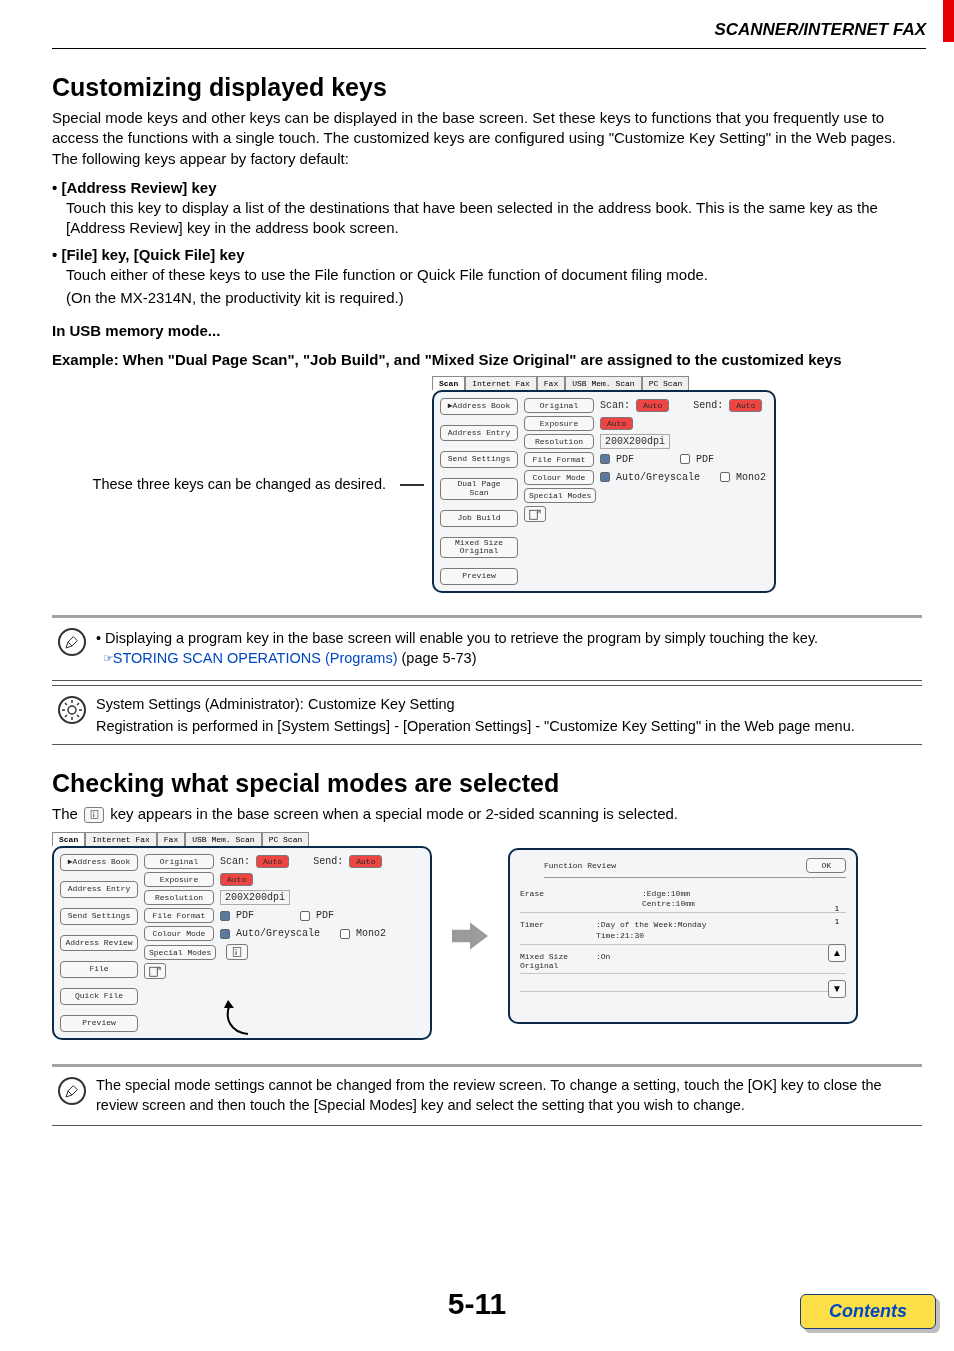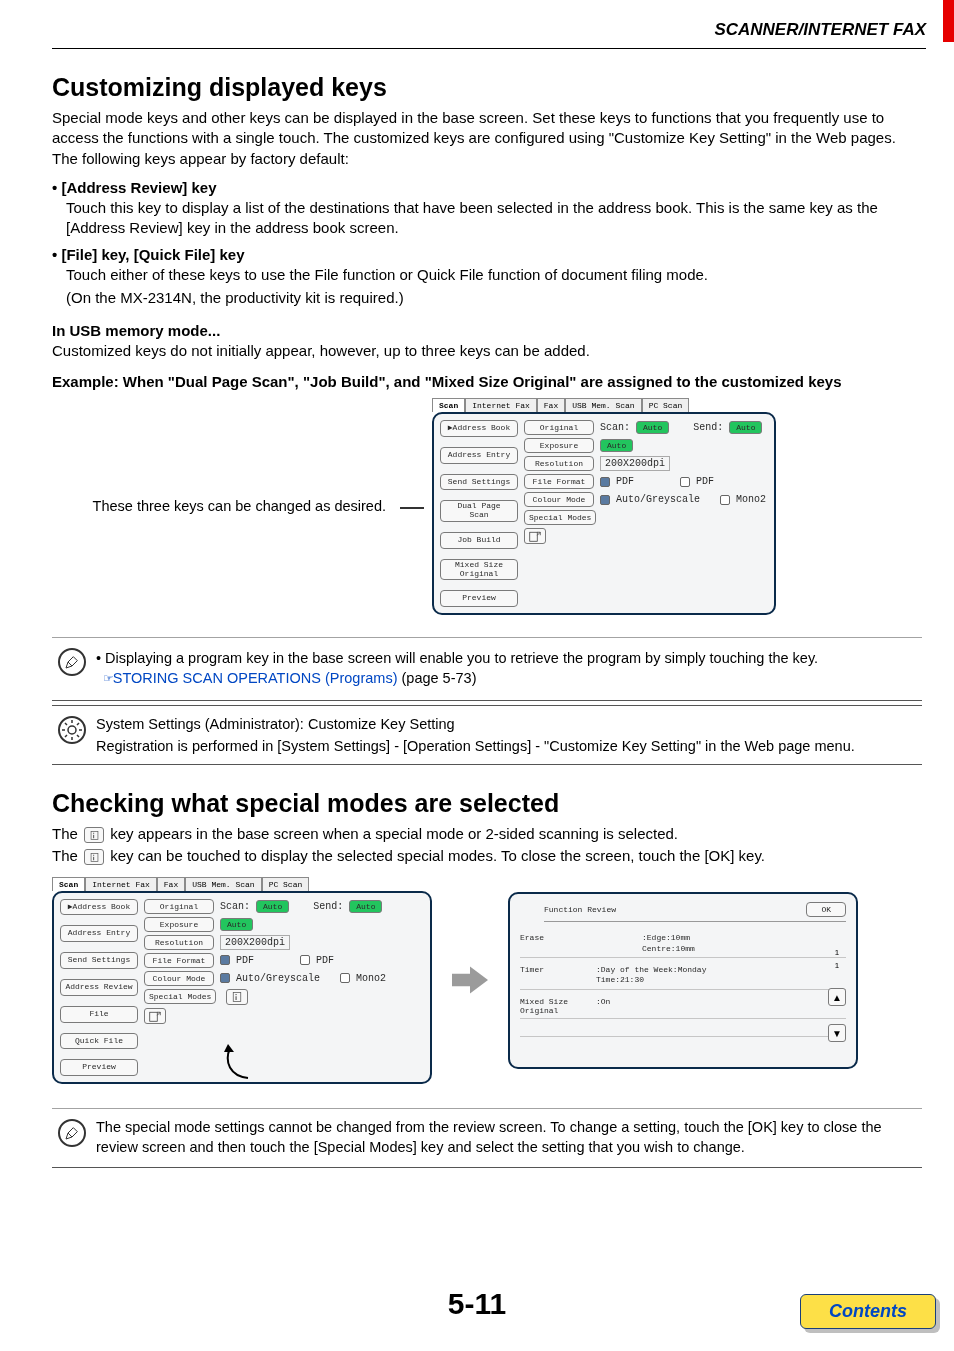--- a/index.html
+++ b/index.html
@@ -44,29 +44,29 @@
     border:1px solid #7a7a7a; border-radius:4px; background:#f8f8f8;
     padding:3px 4px; text-align:center; font-size:8px; line-height:1.1;
   }
   .lbtn.two { padding:1px 2px; }
   .rightcol { display:flex; flex-direction:column; gap:3px; flex:1; }
   .rrow { display:flex; align-items:center; gap:6px; }
   .rlabel {
     border:1px solid #7a7a7a; border-radius:4px; background:#f8f8f8;
     padding:2px 4px; min-width:70px; text-align:center; font-size:8px;
   }
-  .pill { border:1px solid #7a7a7a; border-radius:3px; background:#22c55e; padding:1px 6px; font-size:8px; }
+  .pill { border:1px solid #7a7a7a; border-radius:3px; background:#ef4444; padding:1px 6px; font-size:8px; }
   .txt { font-size:10px; }
   .iconbox { width:10px; height:10px; border:1px solid #666; border-radius:2px; display:inline-block; background:#5a7aa0; vertical-align:middle; }
   .iconbox.bw { background:#fff; }
   .iconbtn { border:1px solid #7a7a7a; border-radius:3px; background:#f8f8f8; width:22px; height:16px; display:flex; align-items:center; justify-content:center; }
   .iconbtn svg { width:12px; height:12px; }
 
   
-  .note-outer { border-top:1px solid #a3a3a3; border-bottom:1px solid #555; margin:22px 0 4px 0; padding:8px 10px 10px 6px; display:flex; gap:10px; align-items:flex-start; }
+  .note-outer { border-top:3px solid #a3a3a3; border-bottom:1px solid #555; margin:22px 0 4px 0; padding:8px 10px 10px 6px; display:flex; gap:10px; align-items:flex-start; }
   .note-outer.single { margin-top:24px; }
   .note-icon {
     width:28px; height:28px; border:2px solid #333; border-radius:50%;
     display:flex; align-items:center; justify-content:center; flex:0 0 28px;
     margin-top:2px;
   }
   .note-icon svg { width:16px; height:16px; }
   .note-body { font-size:14.5px; line-height:1.38; }
   .note-body .nb-bullet { margin:2px 0; }
   .note-link { color:#0047c3; }
@@ -129,21 +129,20 @@
   <div class="body-text">Special mode keys and other keys can be displayed in the base screen. Set these keys to functions that you frequently use to access the functions with a single touch. The customized keys are configured using "Customize Key Setting" in the Web pages. The following keys appear by factory default:</div>
 
   <div class="bullet-head">• [Address Review] key</div>
   <div class="bullet-body">Touch this key to display a list of the destinations that have been selected in the address book. This is the same key as the [Address Review] key in the address book screen.</div>
 
   <div class="bullet-head">• [File] key, [Quick File] key</div>
   <div class="bullet-body">Touch either of these keys to use the File function or Quick File function of document filing mode.</div>
   <div class="bullet-body" style="margin-top:-2px;">(On the MX-2314N, the productivity kit is required.)</div>
 
   <div class="sub-head">In USB memory mode...</div>
-  <div class="body-text" style="margin-top:0;">Customized keys do not initially appear, however, up to three keys can be added.</div>
 
   <div class="example-head">Example: When "Dual Page Scan", "Job Build", and "Mixed Size Original" are assigned to the customized keys</div>
 
   <div class="example-row">
     <div class="example-caption">These three keys can be changed as desired.</div>
     <div class="connector"></div>
     <div class="panel-wrap">
       <div class="panel-tabs">
         <div class="panel-tab active">Scan</div>
         <div class="panel-tab">Internet Fax</div>
@@ -239,29 +238,20 @@
   <h2 class="section2">Checking what special modes are selected</h2>
   <div class="body-text" style="margin-bottom:2px;">
     <span>The </span><span class="iicon">
         <svg viewBox="0 0 16 16">
           <rect x="3" y="2" width="10" height="12" fill="none" stroke="#555" stroke-width="1"></rect>
           <rect x="6" y="4" width="1.5" height="1.5" fill="#555"></rect>
           <rect x="6" y="7" width="1.5" height="5" fill="#555"></rect>
         </svg>
       </span><span> key appears in the base screen when a special mode or 2-sided scanning is selected.</span>
   </div>
-  <div class="body-text" style="margin-top:0;">
-    <span>The </span><span class="iicon">
-        <svg viewBox="0 0 16 16">
-          <rect x="3" y="2" width="10" height="12" fill="none" stroke="#555" stroke-width="1"></rect>
-          <rect x="6" y="4" width="1.5" height="1.5" fill="#555"></rect>
-          <rect x="6" y="7" width="1.5" height="5" fill="#555"></rect>
-        </svg>
-      </span><span> key can be touched to display the selected special modes. To close the screen, touch the [OK] key.</span>
-  </div>
 
   <div class="panels-row">
 
     <div class="panel-wrap" style="width:380px;">
       <div class="panel-tabs">
         <div class="panel-tab active">Scan</div>
         <div class="panel-tab">Internet Fax</div>
         <div class="panel-tab">Fax</div>
         <div class="panel-tab">USB Mem. Scan</div>
         <div class="panel-tab">PC Scan</div>

